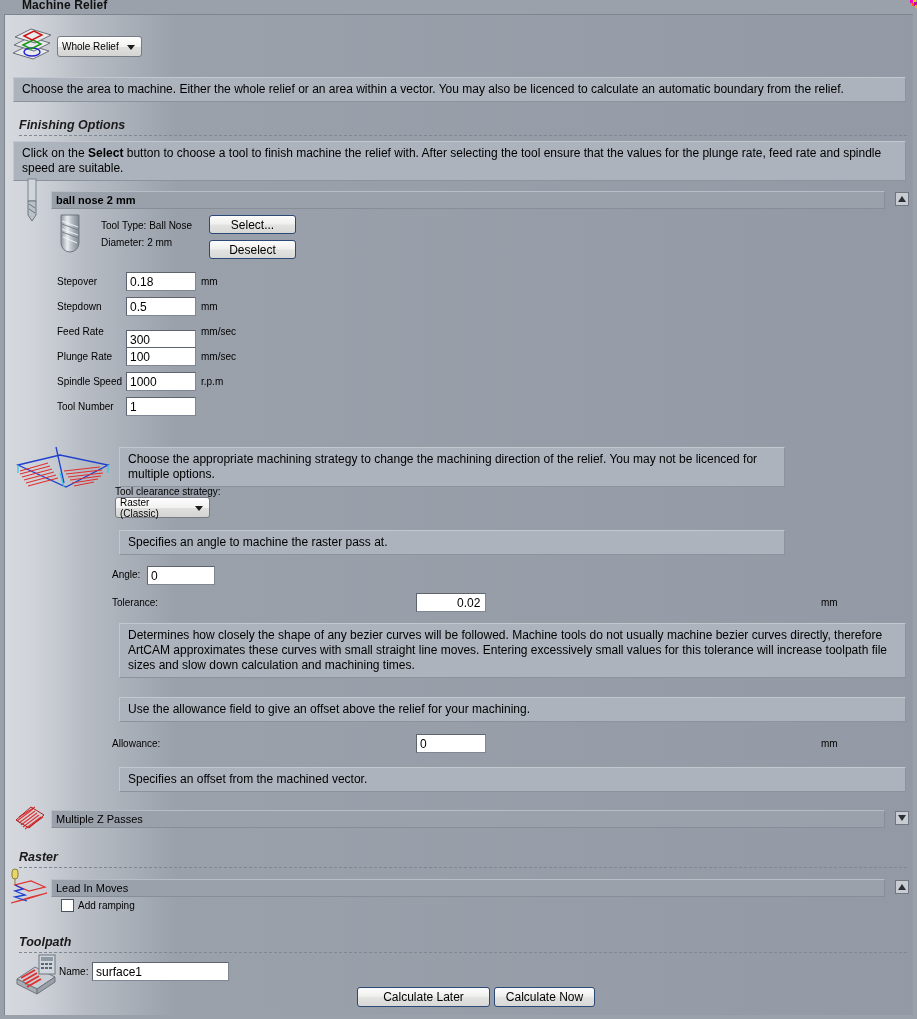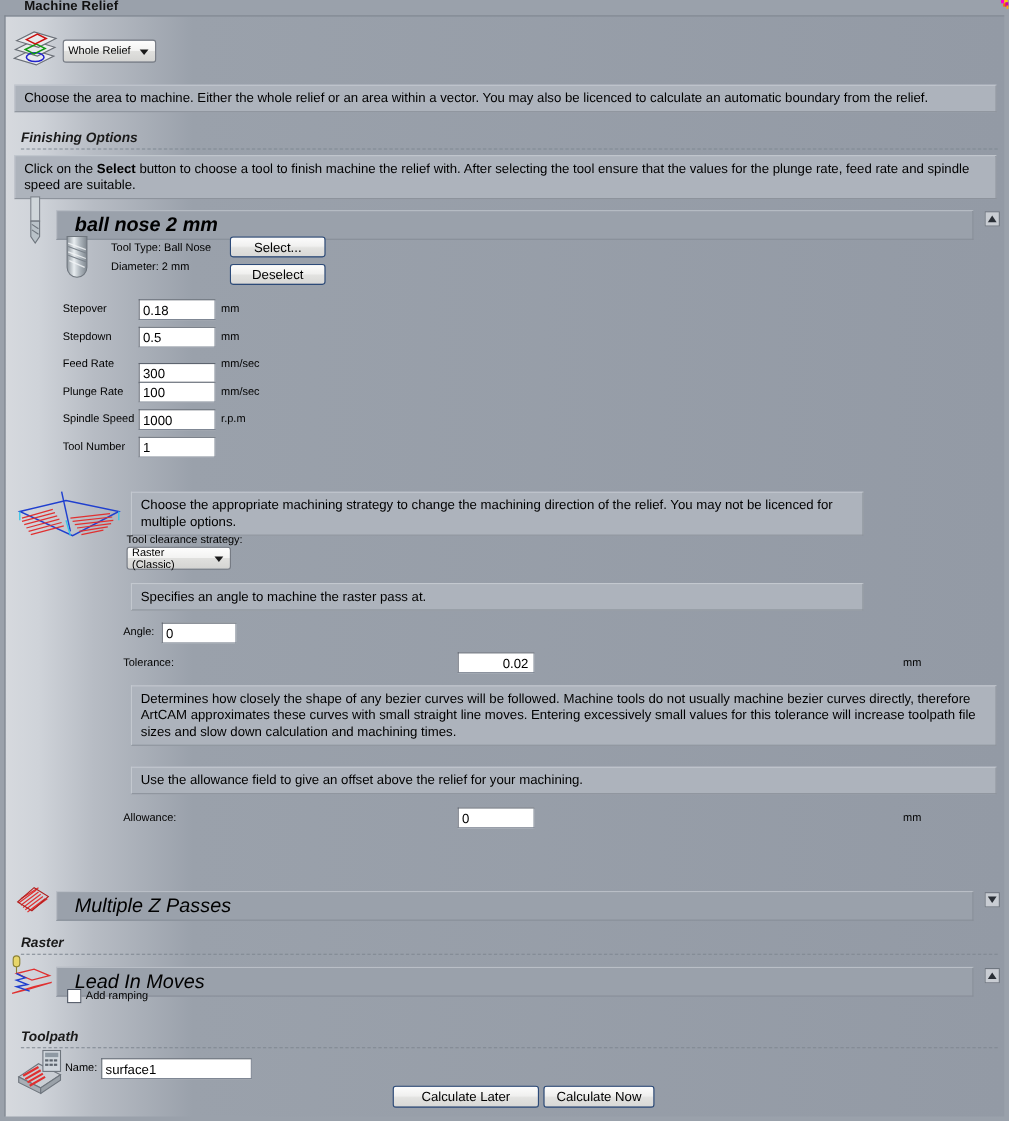--- a/index.html
+++ b/index.html
@@ -69,23 +69,22 @@
     height:0;
   }
 
   
   .group-bar {
     background:#9aa1ab;
     border-top:1px solid #b9bec6;
     border-left:1px solid #b9bec6;
     border-bottom:1px solid #878e98;
     border-right:1px solid #878e98;
-    padding:2px 16px;
-    font-size:18px;
-    font-style:italic;
+    padding:2px 4px;
+    font-size:11px;
   }
   .group-bar.bold { font-weight:bold; }
 
   
   input.txt {
     font-family:"Liberation Sans", sans-serif;
     font-size:12px;
     background:#fff;
     border:1px solid #7f8794;
     border-top-color:#5d646f;
@@ -312,20 +311,21 @@
   <div class="abs lbl" style="left:816px; top:582px;">mm</div>
 
   <div class="abs info" style="left:114px; top:608px; right:7px;">Determines how closely the shape of any bezier curves will be followed. Machine tools do not usually machine bezier curves directly, therefore ArtCAM approximates these curves with small straight line moves. Entering excessively small values for this tolerance will increase toolpath file sizes and slow down calculation and machining times.</div>
 
   <div class="abs info" style="left:114px; top:682px; right:7px;">Use the allowance field to give an offset above the relief for your machining.</div>
 
   <div class="abs lbl" style="left:107px; top:723px;">Allowance:</div>
   <input class="txt abs" style="left: 411px; top: 719px; width: 70px;" value="0">
   <div class="abs lbl" style="left:816px; top:723px;">mm</div>
 
+  <div class="abs info" style="left:114px; top:752px; right:7px;">Specifies an offset from the machined vector.</div>
 
   <div class="abs" style="left:8px; top:790px;">
     <svg width="34" height="26" viewBox="0 0 34 26">
       <g stroke="#e03030" stroke-width="1.1" fill="none">
         <path d="M4 16 L20 4 M6 18 L22 6 M8 20 L24 8 M10 22 L26 10 M12 24 L28 12"></path>
         <path d="M6 12 L22 2 M16 22 L30 12"></path>
       </g>
       <path d="M3 15 L18 2 L31 10 L16 23 Z" fill="none" stroke="#b02020" stroke-width="1"></path>
     </svg>
   </div>

